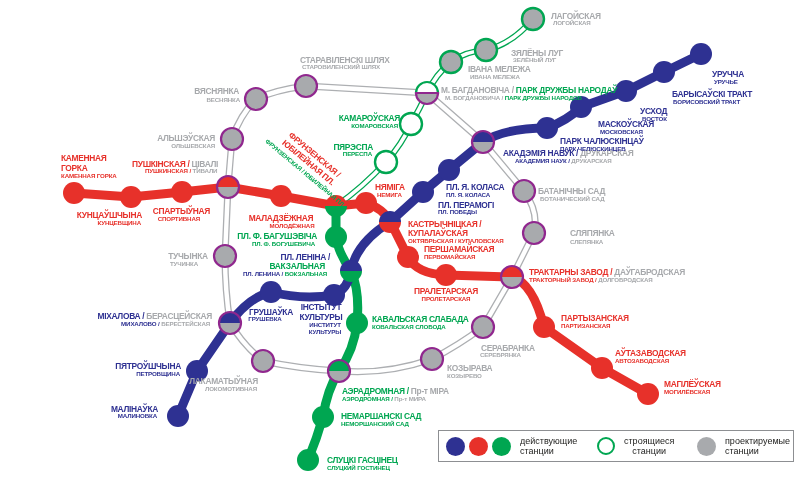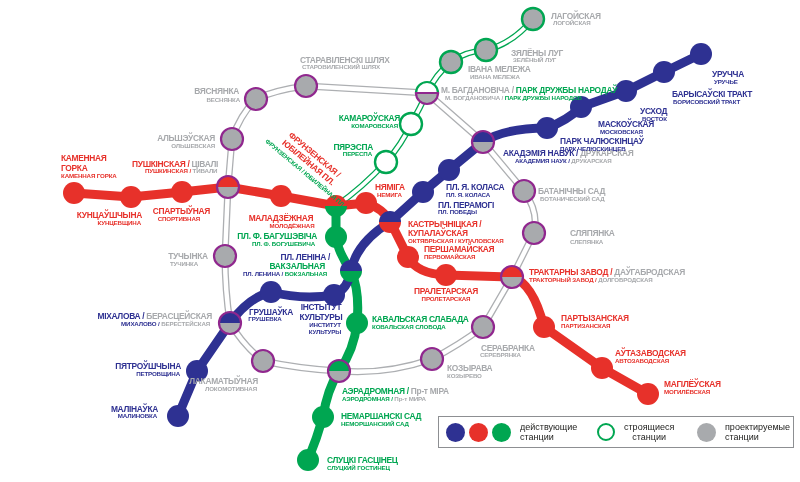--- a/index.html
+++ b/index.html
@@ -1,21 +1,21 @@
 <!DOCTYPE html>
 <html><head>
 <meta charset="utf-8">
 <style>
   html,body{margin:0;padding:0;background:#fff;}
   .stage{position:relative;width:800px;height:482px;background:#fff;overflow:hidden;
          font-family:"Liberation Sans",sans-serif;}
   svg{position:absolute;left:0;top:0;}
   .tb{font-family:"Liberation Sans",sans-serif;font-weight:bold;font-size:8.4px;letter-spacing:-0.3px;}
   .ts{font-family:"Liberation Sans",sans-serif;font-weight:bold;font-size:6.2px;letter-spacing:-0.15px;}
-  .legend{position:absolute;left:438px;top:416px;width:354px;height:30px;
+  .legend{position:absolute;left:438px;top:430px;width:354px;height:30px;
           border:1.5px solid #8d8f92;background:#fff;}
   .lg{position:absolute;top:0;height:100%;display:flex;align-items:center;}
   .lc{width:19px;height:19px;border-radius:50%;flex:0 0 auto;}
   .ltxt{font-size:9px;line-height:1.12;color:#1d1d1b;margin-left:9px;white-space:nowrap;}
 </style>
 </head>
 <body>
 
 <div class="stage">
   <svg width="800" height="482" viewBox="0 0 800 482">

